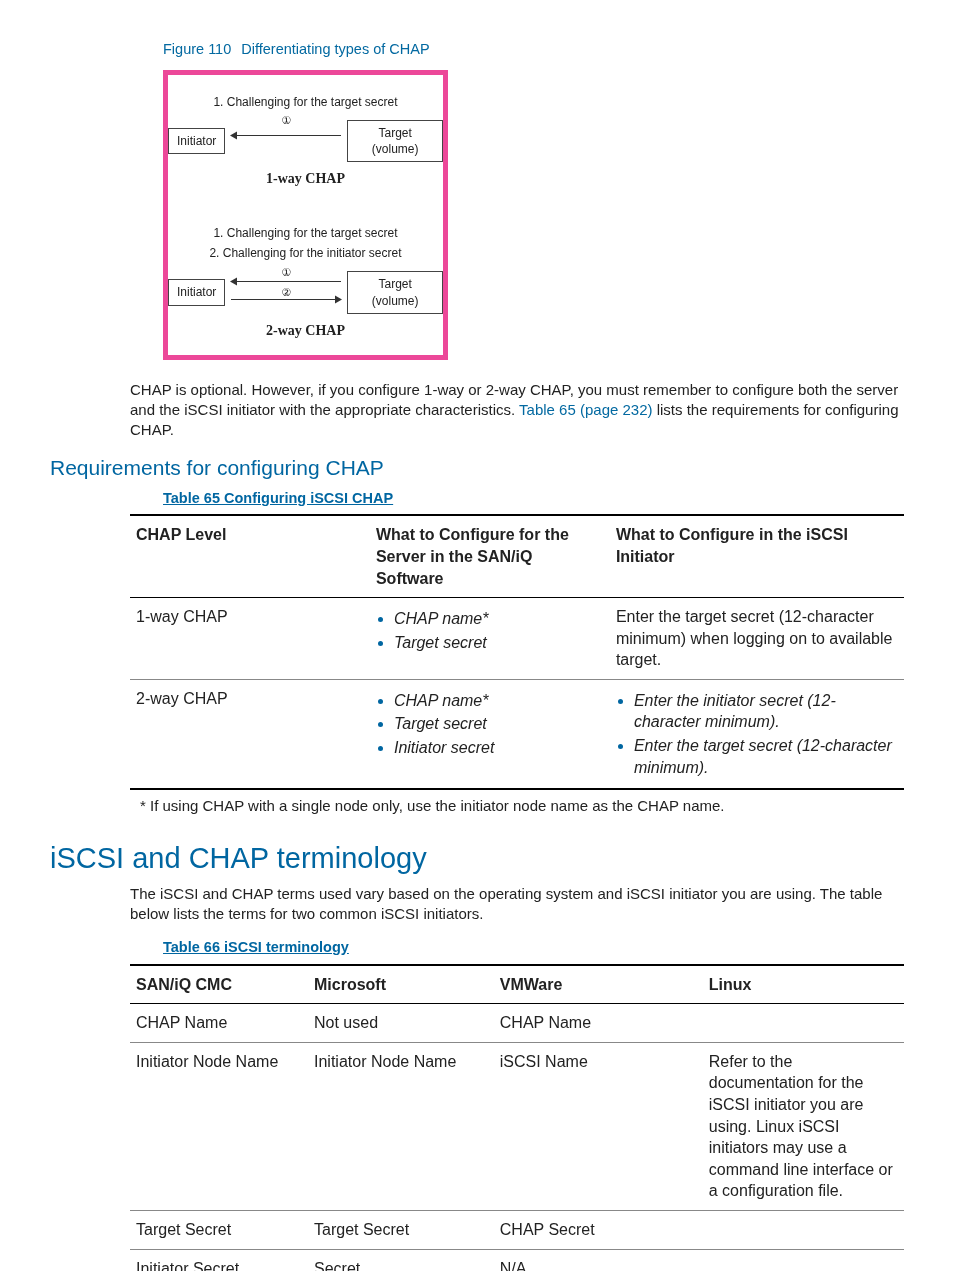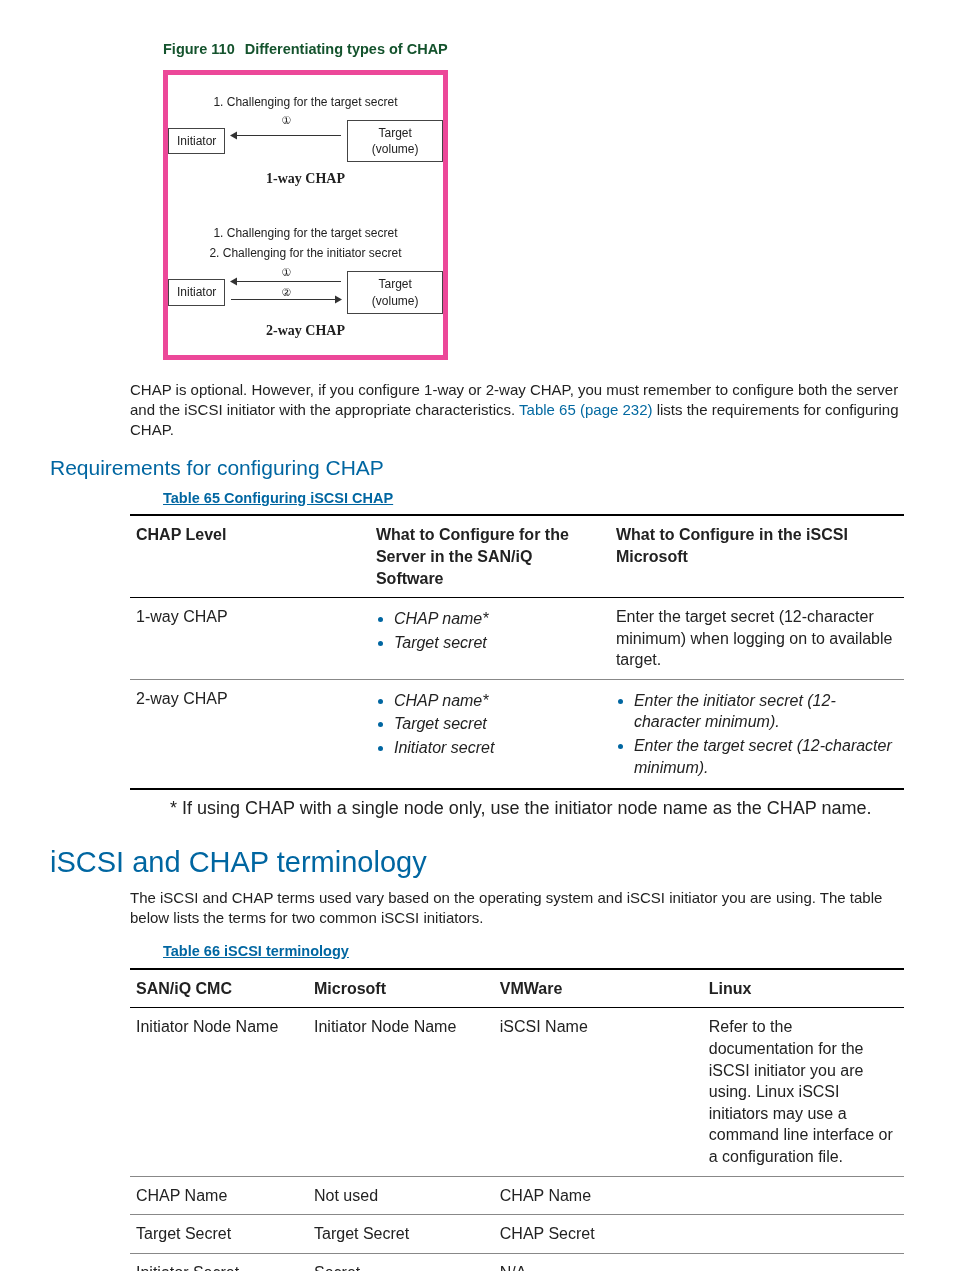--- a/index.html
+++ b/index.html
@@ -5,22 +5,22 @@
   body {
     font-family: Arial, Helvetica, sans-serif;
     font-size: 15px;
     color: #222;
     margin: 0;
     padding: 40px 50px 30px 50px;
     width: 854px;
     line-height: 1.35;
   }
   .figure-title {
-    color: #14532d;
-    font-weight: bold;
+    color: #0369a1;
+    font-weight: normal;
     font-size: 14.5px;
     margin-left: 113px;
     margin-bottom: 10px;
   }
   .figure-title .num { margin-right: 6px; }
   .diagram {
     border: 5px solid #ec4899;
     width: 275px;
     margin-left: 113px;
     padding: 15px 0 10px 0;
@@ -126,22 +126,22 @@
   }
   table.term tbody tr:last-child td { border-bottom: 2px solid #000; }
   ul.tcell {
     margin: 0;
     padding-left: 18px;
     font-style: italic;
   }
   ul.tcell li { margin: 2px 0; }
   ul.tcell li::marker { color:#0066a1; }
   .footnote {
-    font-size: 18px;
-    margin: 6px 0 0 120px;
+    font-size: 15px;
+    margin: 6px 0 0 90px;
   }
 </style>
 </head>
 <body>
 
 <div class="figure-title">
   <span class="num">Figure 110</span>
   <span>Differentiating types of CHAP</span>
 </div>
 
@@ -188,21 +188,21 @@
 <table>
   <colgroup>
       <col style="width:31%">
       <col style="width:31%">
       <col style="width:38%">
     </colgroup>
   <thead>
     <tr>
       <th>CHAP Level</th>
       <th>What to Configure for the Server in the SAN/iQ Software</th>
-      <th>What to Configure in the iSCSI Microsoft</th>
+      <th>What to Configure in the iSCSI Initiator</th>
     </tr>
   </thead>
   <tbody>
     <tr>
       <td>1-way CHAP</td>
       <td>
         <ul class="tcell">
           <li>CHAP name*</li>
           <li>Target secret</li>
         </ul>
@@ -244,32 +244,32 @@
   <thead>
     <tr>
       <th>SAN/iQ CMC</th>
       <th>Microsoft</th>
       <th>VMWare</th>
       <th>Linux</th>
     </tr>
   </thead>
   <tbody>
     <tr>
+      <td>CHAP Name</td>
+      <td>Not used</td>
+      <td>CHAP Name</td>
+      <td></td>
+    </tr>
+    <tr>
       <td>Initiator Node Name</td>
       <td>Initiator Node Name</td>
       <td>iSCSI Name</td>
       <td>Refer to the documentation for the iSCSI initiator you are using. Linux iSCSI initiators may use a command line interface or a configuration file.</td>
     </tr>
     <tr>
-      <td>CHAP Name</td>
-      <td>Not used</td>
-      <td>CHAP Name</td>
-      <td></td>
-    </tr>
-    <tr>
       <td>Target Secret</td>
       <td>Target Secret</td>
       <td>CHAP Secret</td>
       <td></td>
     </tr>
     <tr>
       <td>Initiator Secret</td>
       <td>Secret</td>
       <td>N/A</td>
       <td></td>

